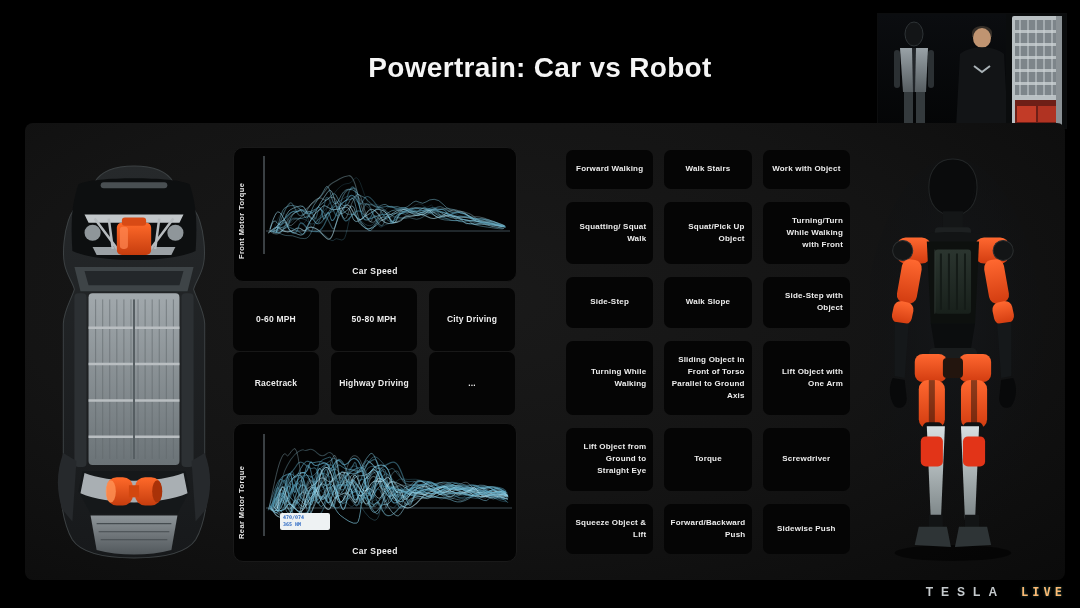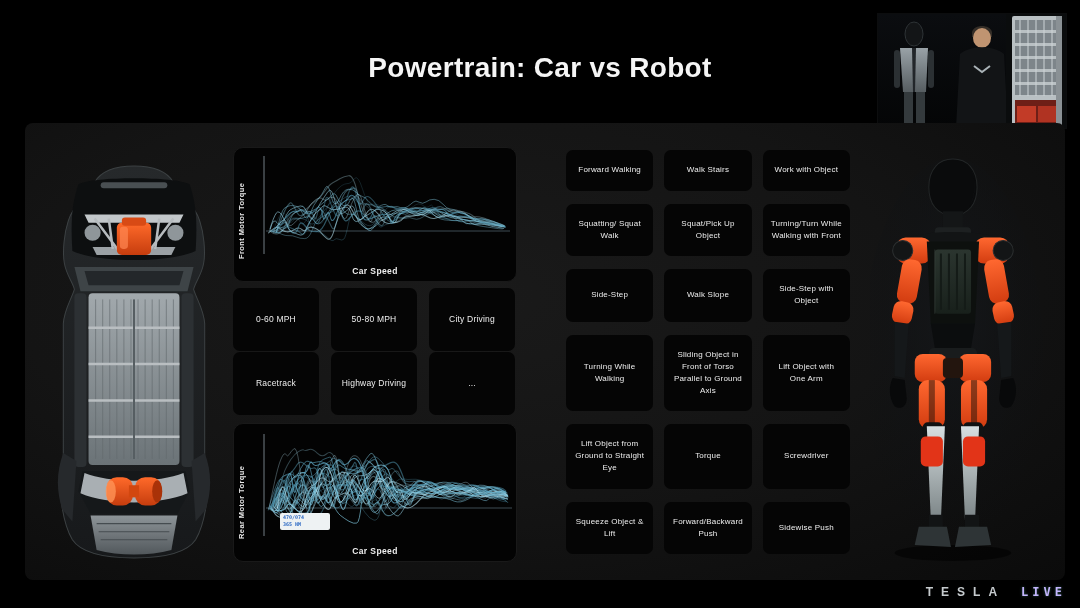--- a/index.html
+++ b/index.html
@@ -19,32 +19,32 @@
         font-size:8.5px;font-weight:700;letter-spacing:.4px;color:#eeeeee;margin-top:15px;}
   .plot{position:absolute;left:0;top:0;}
   .legendbox{position:absolute;left:46px;top:89px;width:50px;height:17px;background:#eef2f3;
              border-radius:2px;padding:1px 3px;box-sizing:border-box;overflow:hidden;
              font-family:"DejaVu Sans Mono",monospace;font-size:5px;line-height:7px;
              font-weight:700;color:#2f6bc4;}
   .grid{position:absolute;display:grid;grid-template-columns:repeat(3,1fr);}
   #scenario-grid{left:208px;top:165px;width:282px;height:127px;gap:1px 12px;}
   #task-grid{left:541px;top:27px;width:284px;height:404px;gap:13px 11px;}
   .tile{background:#050505;border-radius:7px;display:flex;align-items:center;justify-content:center;
-        text-align:center;padding:3px 7px;box-sizing:border-box;color:#ededed;
-        font-weight:400;letter-spacing:.2px;line-height:1.5;overflow:hidden;}
+        text-align:right;padding:3px 7px;box-sizing:border-box;color:#ededed;
+        font-weight:700;letter-spacing:.2px;line-height:1.5;overflow:hidden;}
   #scenario-grid .tile{font-size:8.5px;}
   #task-grid .tile{font-size:8px;}
   .car-img{position:absolute;left:23px;top:35px;}
   .robot-img{position:absolute;left:845px;top:30px;}
   .webcam{position:absolute;left:878px;top:14px;width:188px;height:114px;overflow:hidden;
           background:#060708;box-shadow:0 0 0 1px #0c0d0e;}
   .watermark{position:absolute;right:14px;top:583px;height:18px;display:flex;gap:16px;align-items:center;}
   .wm-brand{font-size:12px;font-weight:700;letter-spacing:8px;color:#c6cbce;}
   .wm-live{font-family:"DejaVu Sans Mono",monospace;font-size:12px;font-weight:700;
-           letter-spacing:4px;color:#c4b5fd;text-shadow:0 0 3px rgba(74,161,141,.55);}
+           letter-spacing:4px;color:#fdba74;text-shadow:0 0 3px rgba(74,161,141,.55);}
 </style>
 </head>
 <body>
 
 <h1 class="title">Powertrain: Car vs Robot</h1>
 
 <div class="webcam">
   <svg width="188" height="114" viewBox="0 0 188 114">
     <defs>
       <linearGradient id="wbg" x1="0" y1="0" x2="0" y2="1">

